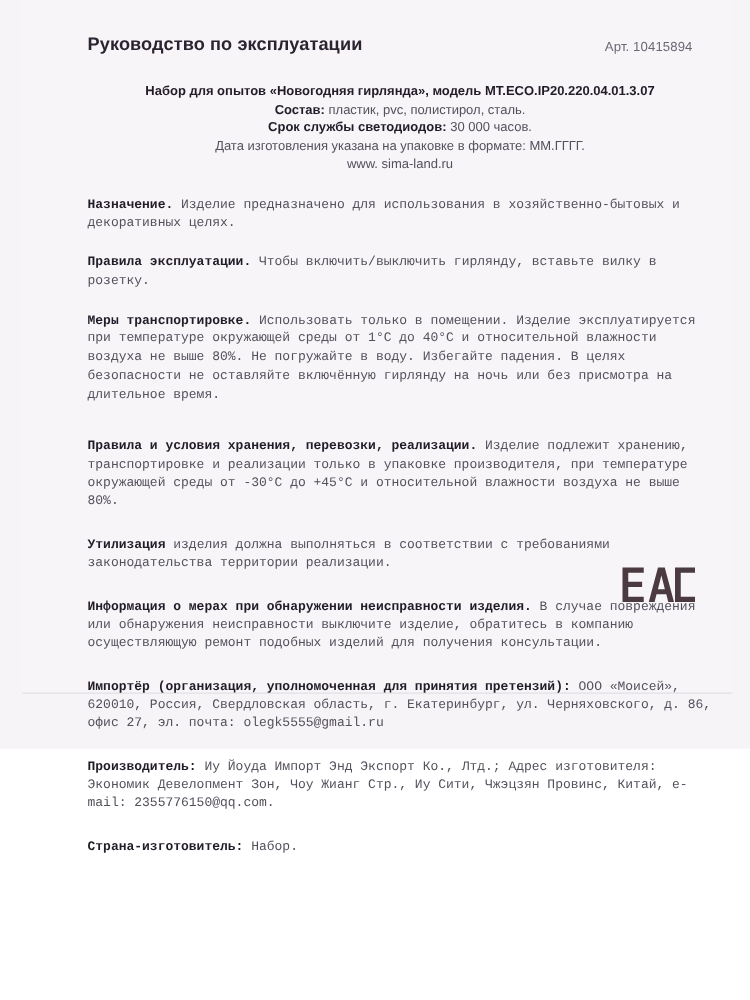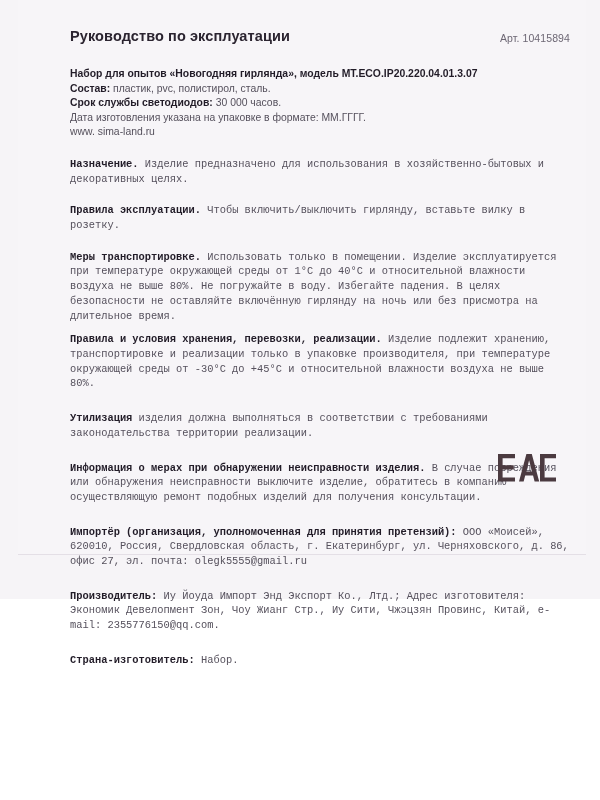--- a/index.html
+++ b/index.html
@@ -44,36 +44,37 @@
     height: 30px;
   }
   .doc-title {
     font-size: 14.5px;
     font-weight: bold;
     color: #2b2430;
     letter-spacing: 0.1px;
   }
   .article-no {
     position: absolute;
-    right: 0;
+    right: 16px;
     top: 4px;
     font-size: 10.5px;
     color: #6d6774;
     letter-spacing: 0.1px;
   }
 
   
   .specs {
     margin-top: 9px;
   }
   .spec-line {
     font-size: 10.4px;
     line-height: 14.6px;
     color: #55505c;
     white-space: nowrap;
+    text-align: center;
   }
   .spec-line b {
     color: #221c28;
     font-weight: bold;
   }
 
   
   .section {
     margin-top: 17px;
     font-family: Liberation Mono, monospace;
@@ -82,21 +83,21 @@
     margin: 0;
     font-size: 10.4px;
     line-height: 14.7px;
     color: #55505c;
     text-align: left;
   }
   .section p b {
     color: #221c28;
     font-weight: bold;
   }
-  .tight { margin-top: 9px; }
+  .tight { margin-top: 27px; }
   .wide  { margin-top: 20px; }
 
   
   .eac-wrap {
     position: absolute;
     right: 28px;
     bottom: 58px;
     width: 62px;
     height: 46px;
   }

